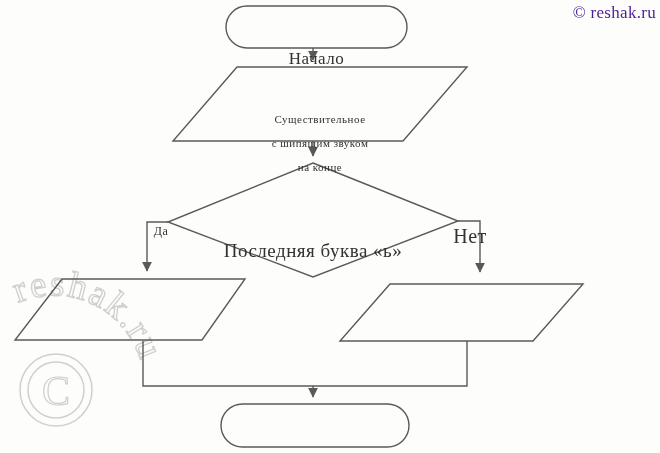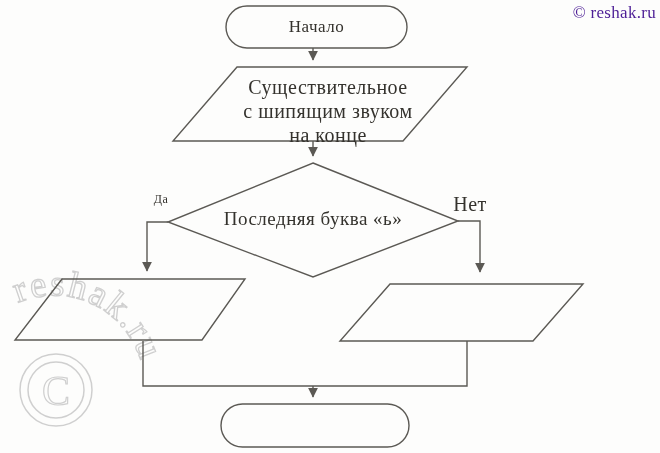--- a/index.html
+++ b/index.html
@@ -12,23 +12,24 @@
     overflow: hidden;
     font-family: "Liberation Serif", "DejaVu Serif", serif;
   }
   #stage svg { position: absolute; left: 0; top: 0; }
   .lbl {
     position: absolute;
     color: #34322d;
     text-align: center;
     white-space: pre-line;
     letter-spacing: 0.5px;
+    margin-top: 32px;
   }
   .lbl-start   { left: 226px; top: 6px;   width: 181px; height: 42px; line-height: 42px; font-size: 17px; }
-  .lbl-input   { left: 206px; top: 75px;  width: 244px; font-size: 20px; line-height: 24px; font-family: Liberation Serif, serif; }
+  .lbl-input   { left: 198px; top: 75px;  width: 244px; font-size: 11px; line-height: 24px; font-family: Liberation Serif, serif; }
   .lbl-decide  { left: 195px; top: 208px; width: 236px; font-size: 19px; text-align: center; }
   .lbl-yes     { left: 144px; top: 192px; width: 34px;  font-size: 12px; }
   .lbl-no      { left: 448px; top: 193px; width: 44px;  font-size: 20px; }
   .lbl-decl3   { left: 27px;  top: 299px; width: 210px; font-size: 18px; letter-spacing: 1.2px; }
   .lbl-decl2   { left: 372px; top: 301px; width: 200px; font-size: 18px; letter-spacing: 1.2px; }
   .lbl-end     { left: 221px; top: 404px; width: 188px; height: 43px; line-height: 43px; font-size: 17px; }
   .credit {
     position: absolute;
     top: 3px;
     right: 4px;

